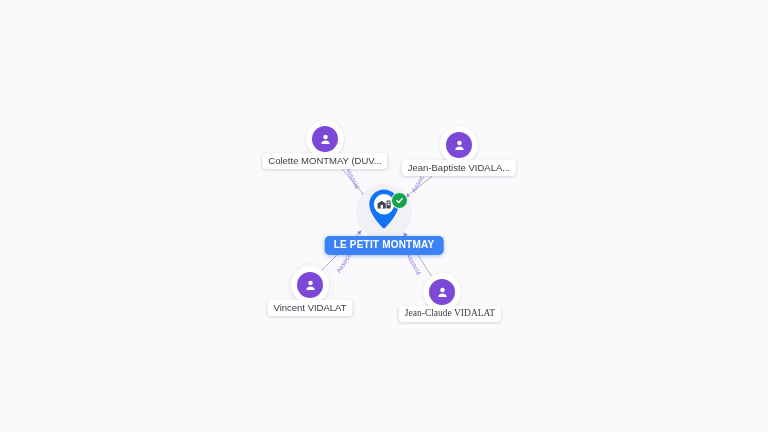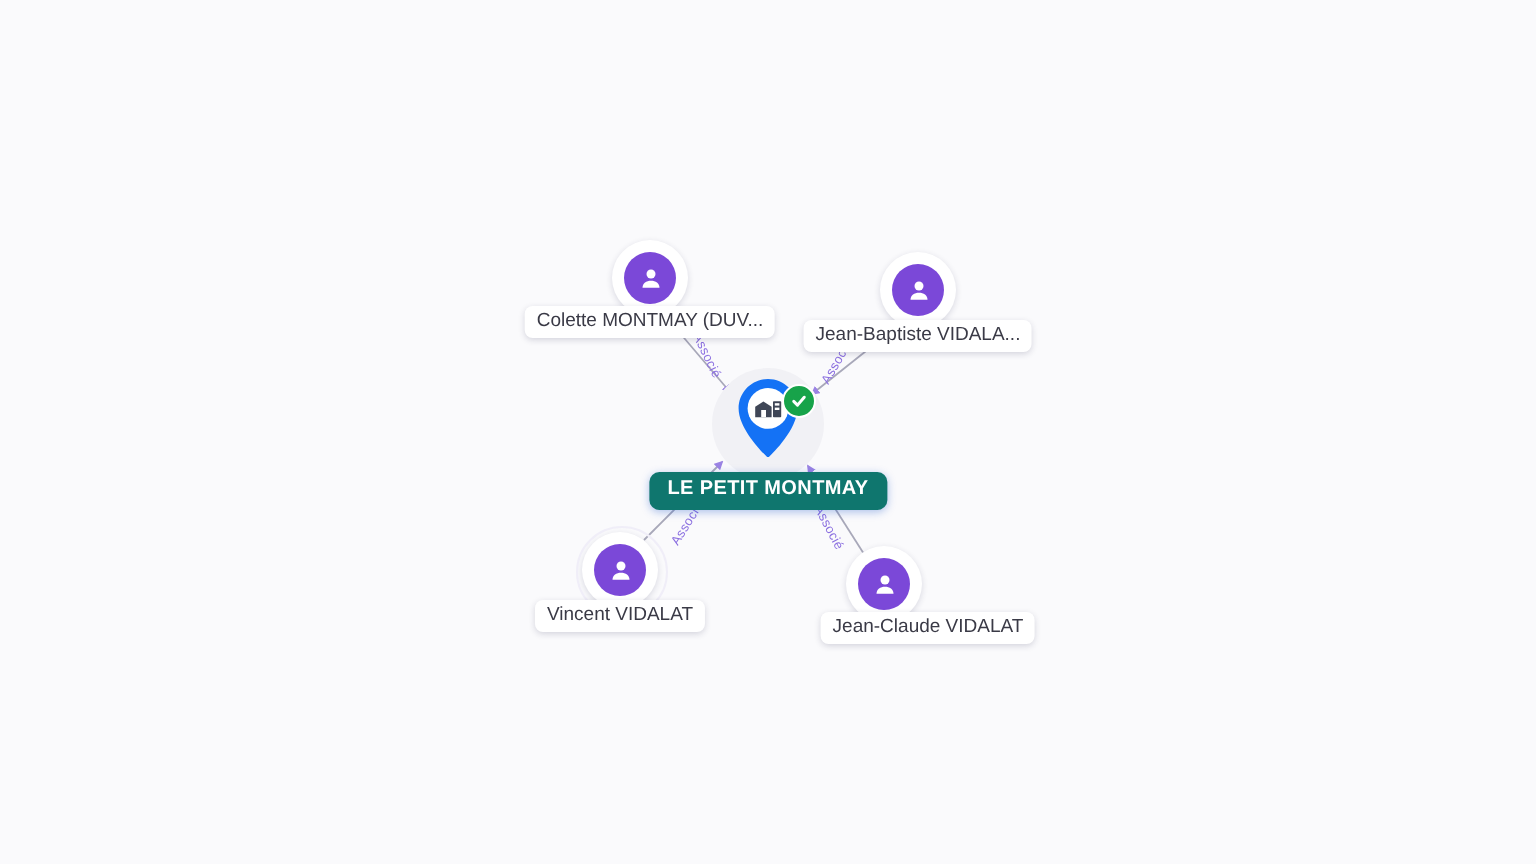--- a/index.html
+++ b/index.html
@@ -130,21 +130,21 @@
     box-shadow: 0 1px 3px rgba(40,40,80,0.18);
     font-size: 9.5px;
     color: #3a3a46;
     padding: 3px 6px 3.5px 6px;
     white-space: nowrap;
     line-height: 1;
     transform: translateX(-50%);
   }
 
   .node-label.primary {
-    background: #0f766e;
+    background: #3b82f6;
     color: #ffffff;
     font-size: 10px;
     font-weight: bold;
     letter-spacing: 0.2px;
     padding: 4px 9px 4.5px 9px;
     border-radius: 5px;
     box-shadow: 0 1px 4px rgba(20,80,200,0.35);
   }
 </style>
 </head>
@@ -206,21 +206,21 @@
 
   <div class="node" style="left:442px; top:292px;">
     <div class="person-ring"></div>
     <div class="person-circle">
       <svg width="15" height="15" viewBox="0 0 24 24" fill="#ffffff">
         <circle cx="12" cy="8" r="3.6"></circle>
         <path d="M5.2 19c0-3.6 3.1-5.6 6.8-5.6s6.8 2 6.8 5.6z"></path>
       </svg>
     </div>
   </div>
-  <div class="node-label" style="left:464px; top:306px;">Jean-Claude VIDALAT</div>
+  <div class="node-label" style="left:450px; top:306px;font-family:Liberation Serif, serif;">Jean-Claude VIDALAT</div>
 
   <div class="node" style="left:384px; top:212px;">
     <div class="pin-halo"></div>
     <div class="pin-shape">
       <svg width="48" height="48" viewBox="0 0 48 48">
         <path d="M24 3.5c-8.1 0-14.7 6.6-14.7 14.7 0 10.3 12.4 22.5 13.9 23.9a1.1 1.1 0 0 0 1.6 0c1.5-1.4 13.9-13.6 13.9-23.9C38.7 10.1 32.1 3.5 24 3.5z" fill="#1472f5"></path>
         <circle cx="24" cy="18.2" r="10.2" fill="#ffffff"></circle>
         <g fill="#3f4656">
           <path d="M17.6 22.6v-5.2l4.1-2.7 4.1 2.7v5.2z"></path>
           <rect x="26.5" y="14.6" width="4.1" height="8" rx="0.4"></rect>

